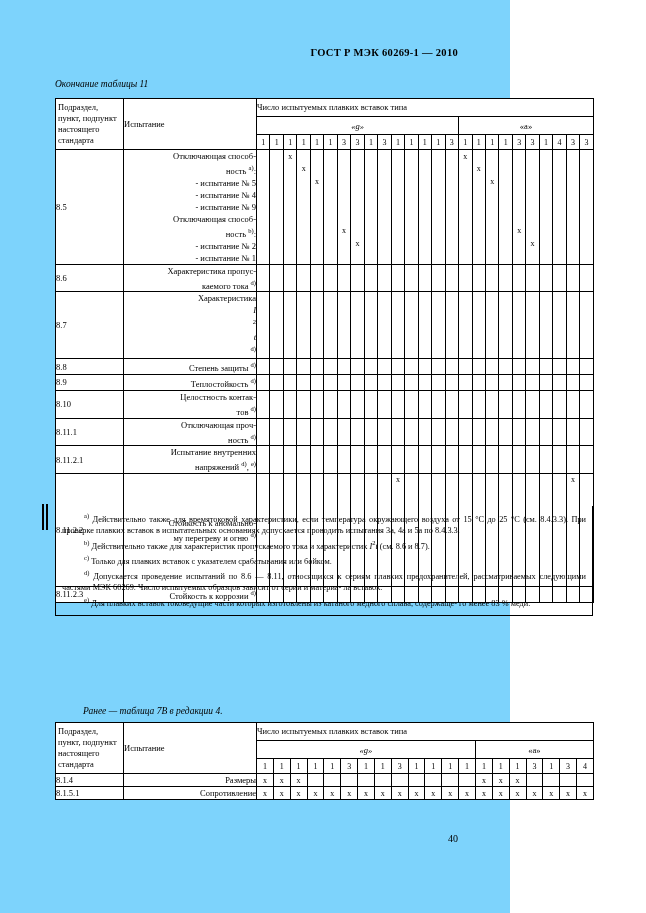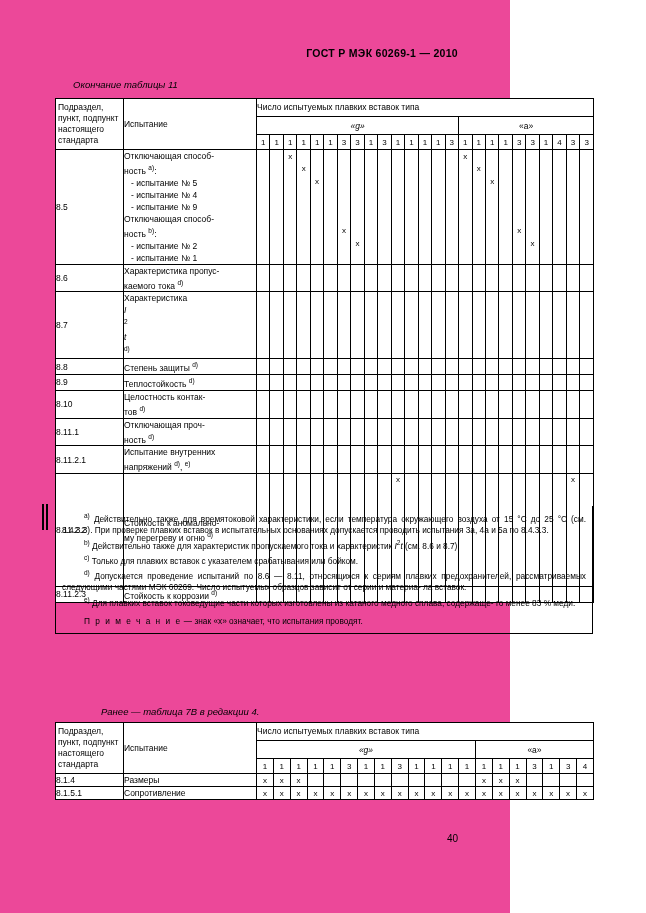--- a/index.html
+++ b/index.html
@@ -14,43 +14,43 @@
     font-family: "Liberation Sans", sans-serif;
     color: #000000;
     overflow: hidden;
   }
 
   .page {
     position: absolute;
     left: 0; top: 0;
     width: 510px;
     height: 913px;
-    background: #ec4899;
+    background: #7dd3fc;
     box-sizing: border-box;
+    font-family: Liberation Serif, serif;
   }
 
   
   .doc-header {
     position: absolute;
     right: 52px;
     top: 47px;
     font-size: 10.5px;
     font-weight: bold;
     letter-spacing: 0.3px;
     white-space: nowrap;
   }
 
   
   .caption-italic {
     position: absolute;
     left: 55px;
     font-size: 9.5px;
     font-style: italic;
     white-space: nowrap;
-    margin-left: 18px;
   }
   #cap-t11 { top: 79px; }
 
   .t12-title {
     position: absolute;
     left: 55px;
     top: 681px;
     width: 540px;
     font-size: 9px;
     line-height: 12.5px;
@@ -99,21 +99,21 @@
   }
   .grp-a { font-style: normal; }
 
   td.c-sub {
     text-align: left;
     padding: 4px 0 4px 9px;
     font-size: 8.5px;
     vertical-align: top;
   }
   td.c-test {
-    text-align: left;
+    text-align: right;
     padding: 4px 4px 4px 7px;
     font-size: 8.5px;
     line-height: 12px;
     vertical-align: top;
     margin-left: 31px;
   }
   td.c-mark {
     text-align: center;
     font-size: 8px;
     vertical-align: top;
@@ -580,21 +580,20 @@
         </tr>
       </tbody>
   </table>
 
   <div class="notes">
     <p><sup>a)</sup> Действительно  также  для  времятоковой  характеристики, если  температура  окружающего  воздуха  от 15 °С до 25 °С (см. 8.4.3.3). При проверке плавких вставок в испытательных основаниях допускается проводить испытания 3а, 4а и 5а по 8.4.3.3.</p>
     <p><sup>b)</sup> Действительно также для характеристик пропускаемого тока и характеристик <span class="ital">I</span><sup>2</sup><span class="ital">t</span> (см. 8.6 и 8.7).</p>
     <p><sup>c)</sup> Только для плавких вставок с указателем срабатывания или бойком.</p>
     <p><sup>d)</sup> Допускается проведение испытаний по 8.6 — 8.11, относящихся к сериям плавких предохранителей, рассматриваемых следующими частями МЭК 60269. Число испытуемых образцов зависит от серии и материа- ла вставок.</p>
     <p><sup>e)</sup> Для плавких вставок токоведущие части которых изготовлены из катаного медного сплава, содержаще- го менее 83 % меди.</p>
-    <p class="note-last"><span class="sp">П р и м е ч а н и е</span> — знак «х» означает, что испытания проводят.</p>
   </div>
 
 
   <div class="caption-italic" id="cap-t12-prev">Ранее — таблица 7В в редакции 4.</div>
 
   <table class="gost" id="table12" style="left:55px; top:722px; width:538px;">
     <colgroup id="cg12">
         <col style="width:68px">
         <col style="width:133px">
         <col style="width:16.85px">

